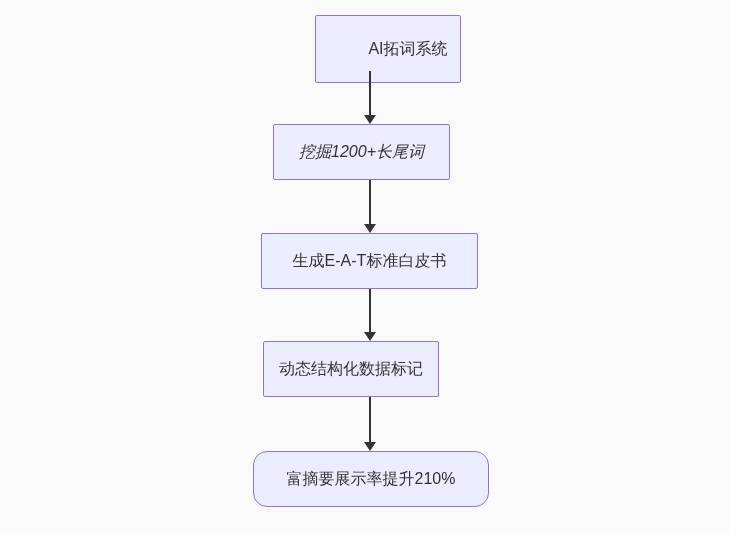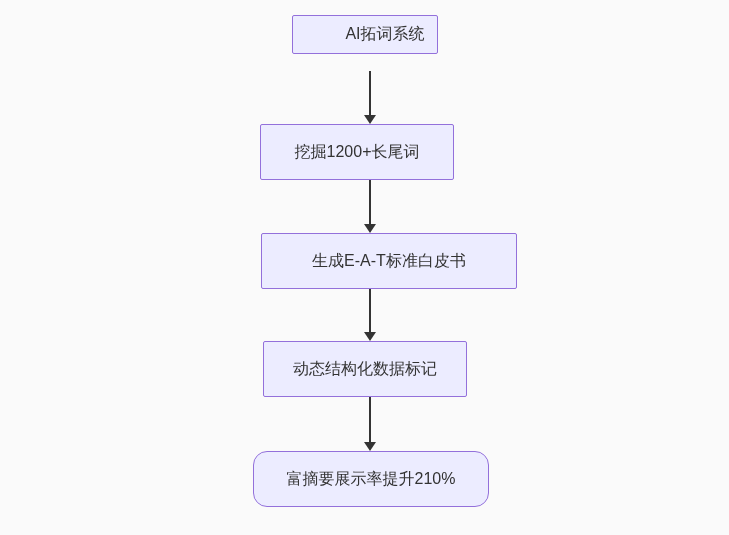--- a/index.html
+++ b/index.html
@@ -28,24 +28,24 @@
     justify-content: center;
     background: #ECECFF;
     border: 1.5px solid #9370DB;
     border-radius: 2px;
     color: #333333;
     font-size: 16px;
     text-align: center;
     white-space: nowrap;
   }
 
-  .node-1 { left: 292px; top: 15px;  width: 146px; height: 39px; padding-left: 40px; }
-  .node-2 { left: 260px; top: 124px; width: 194px; height: 56px; }
-  .node-3 { left: 261px; top: 233px; width: 256px; height: 56px; }
-  .node-4 { left: 263px; top: 341px; width: 204px; height: 56px; }
+  .node-1 { left: 315px; top: 15px;  width: 146px; height: 68px; padding-left: 40px; }
+  .node-2 { left: 273px; top: 124px; width: 177px; height: 56px; font-style: italic; }
+  .node-3 { left: 261px; top: 233px; width: 217px; height: 56px; }
+  .node-4 { left: 263px; top: 341px; width: 176px; height: 56px; }
   .node-5 { left: 253px; top: 451px; width: 236px; height: 56px; border-radius: 14px; }
 
   .flow-arrow {
     position: absolute;
     left: 364px;
     width: 12px;
     display: flex;
     flex-direction: column;
     align-items: center;
   }

